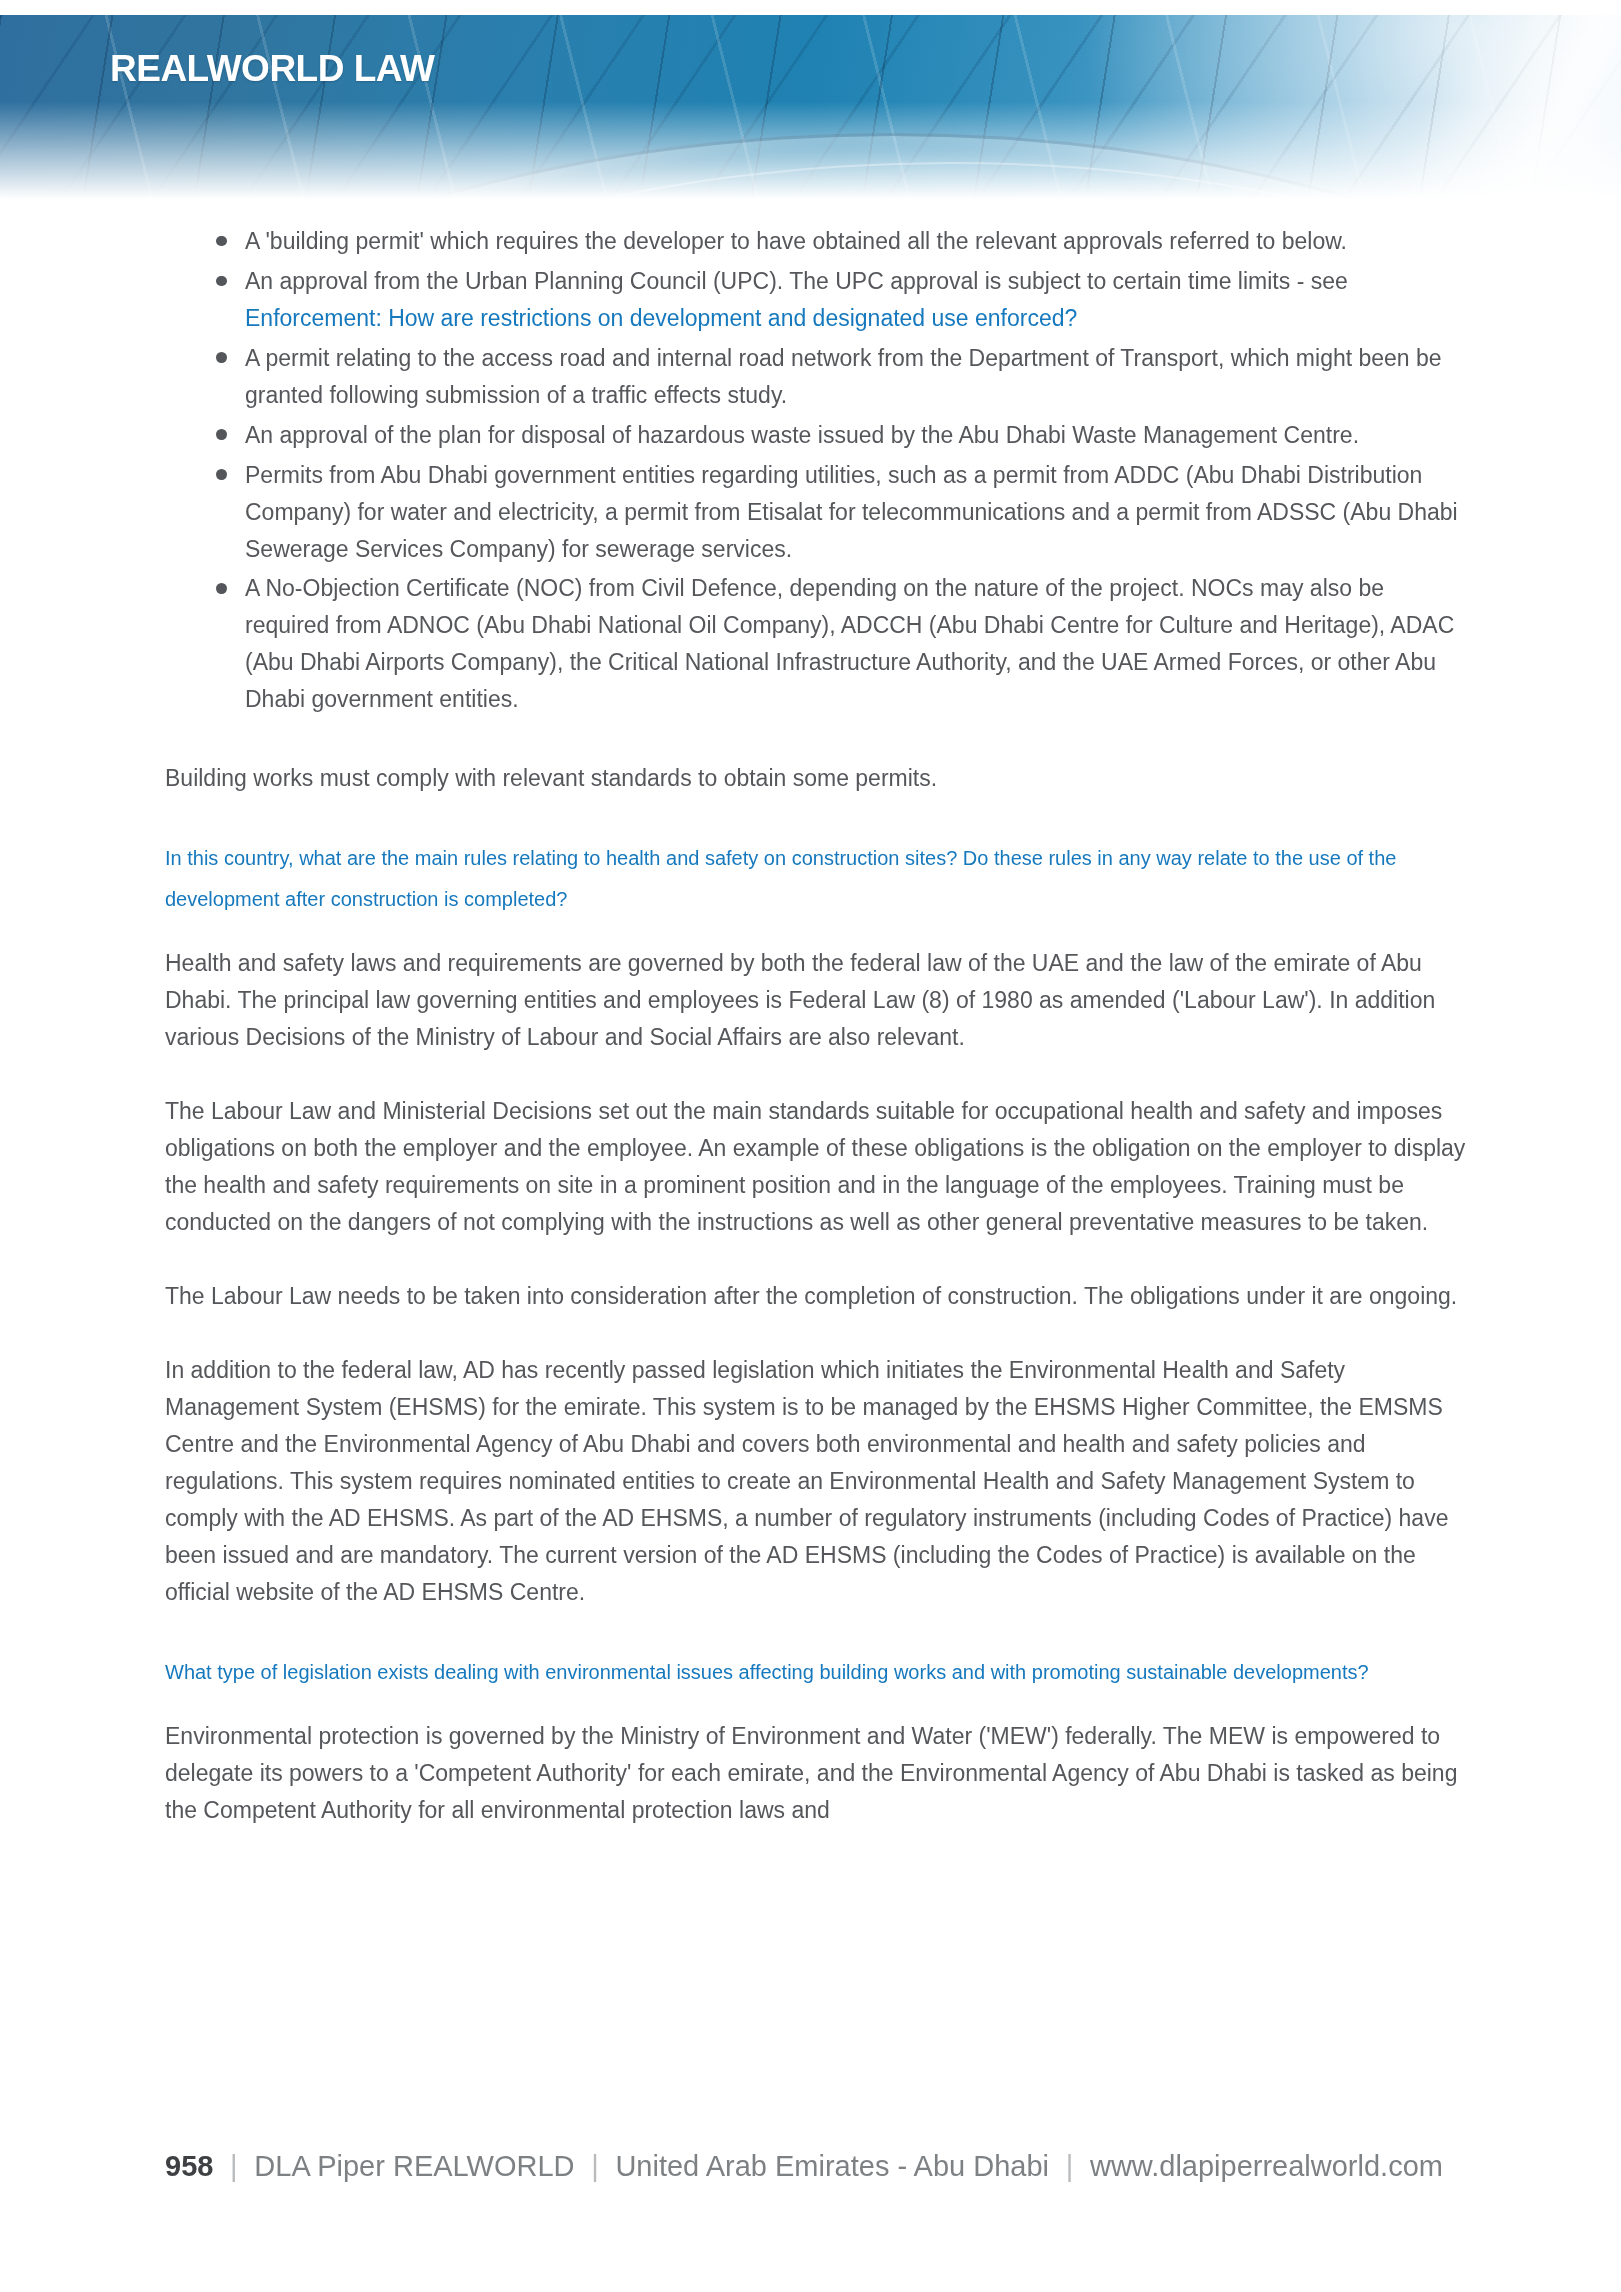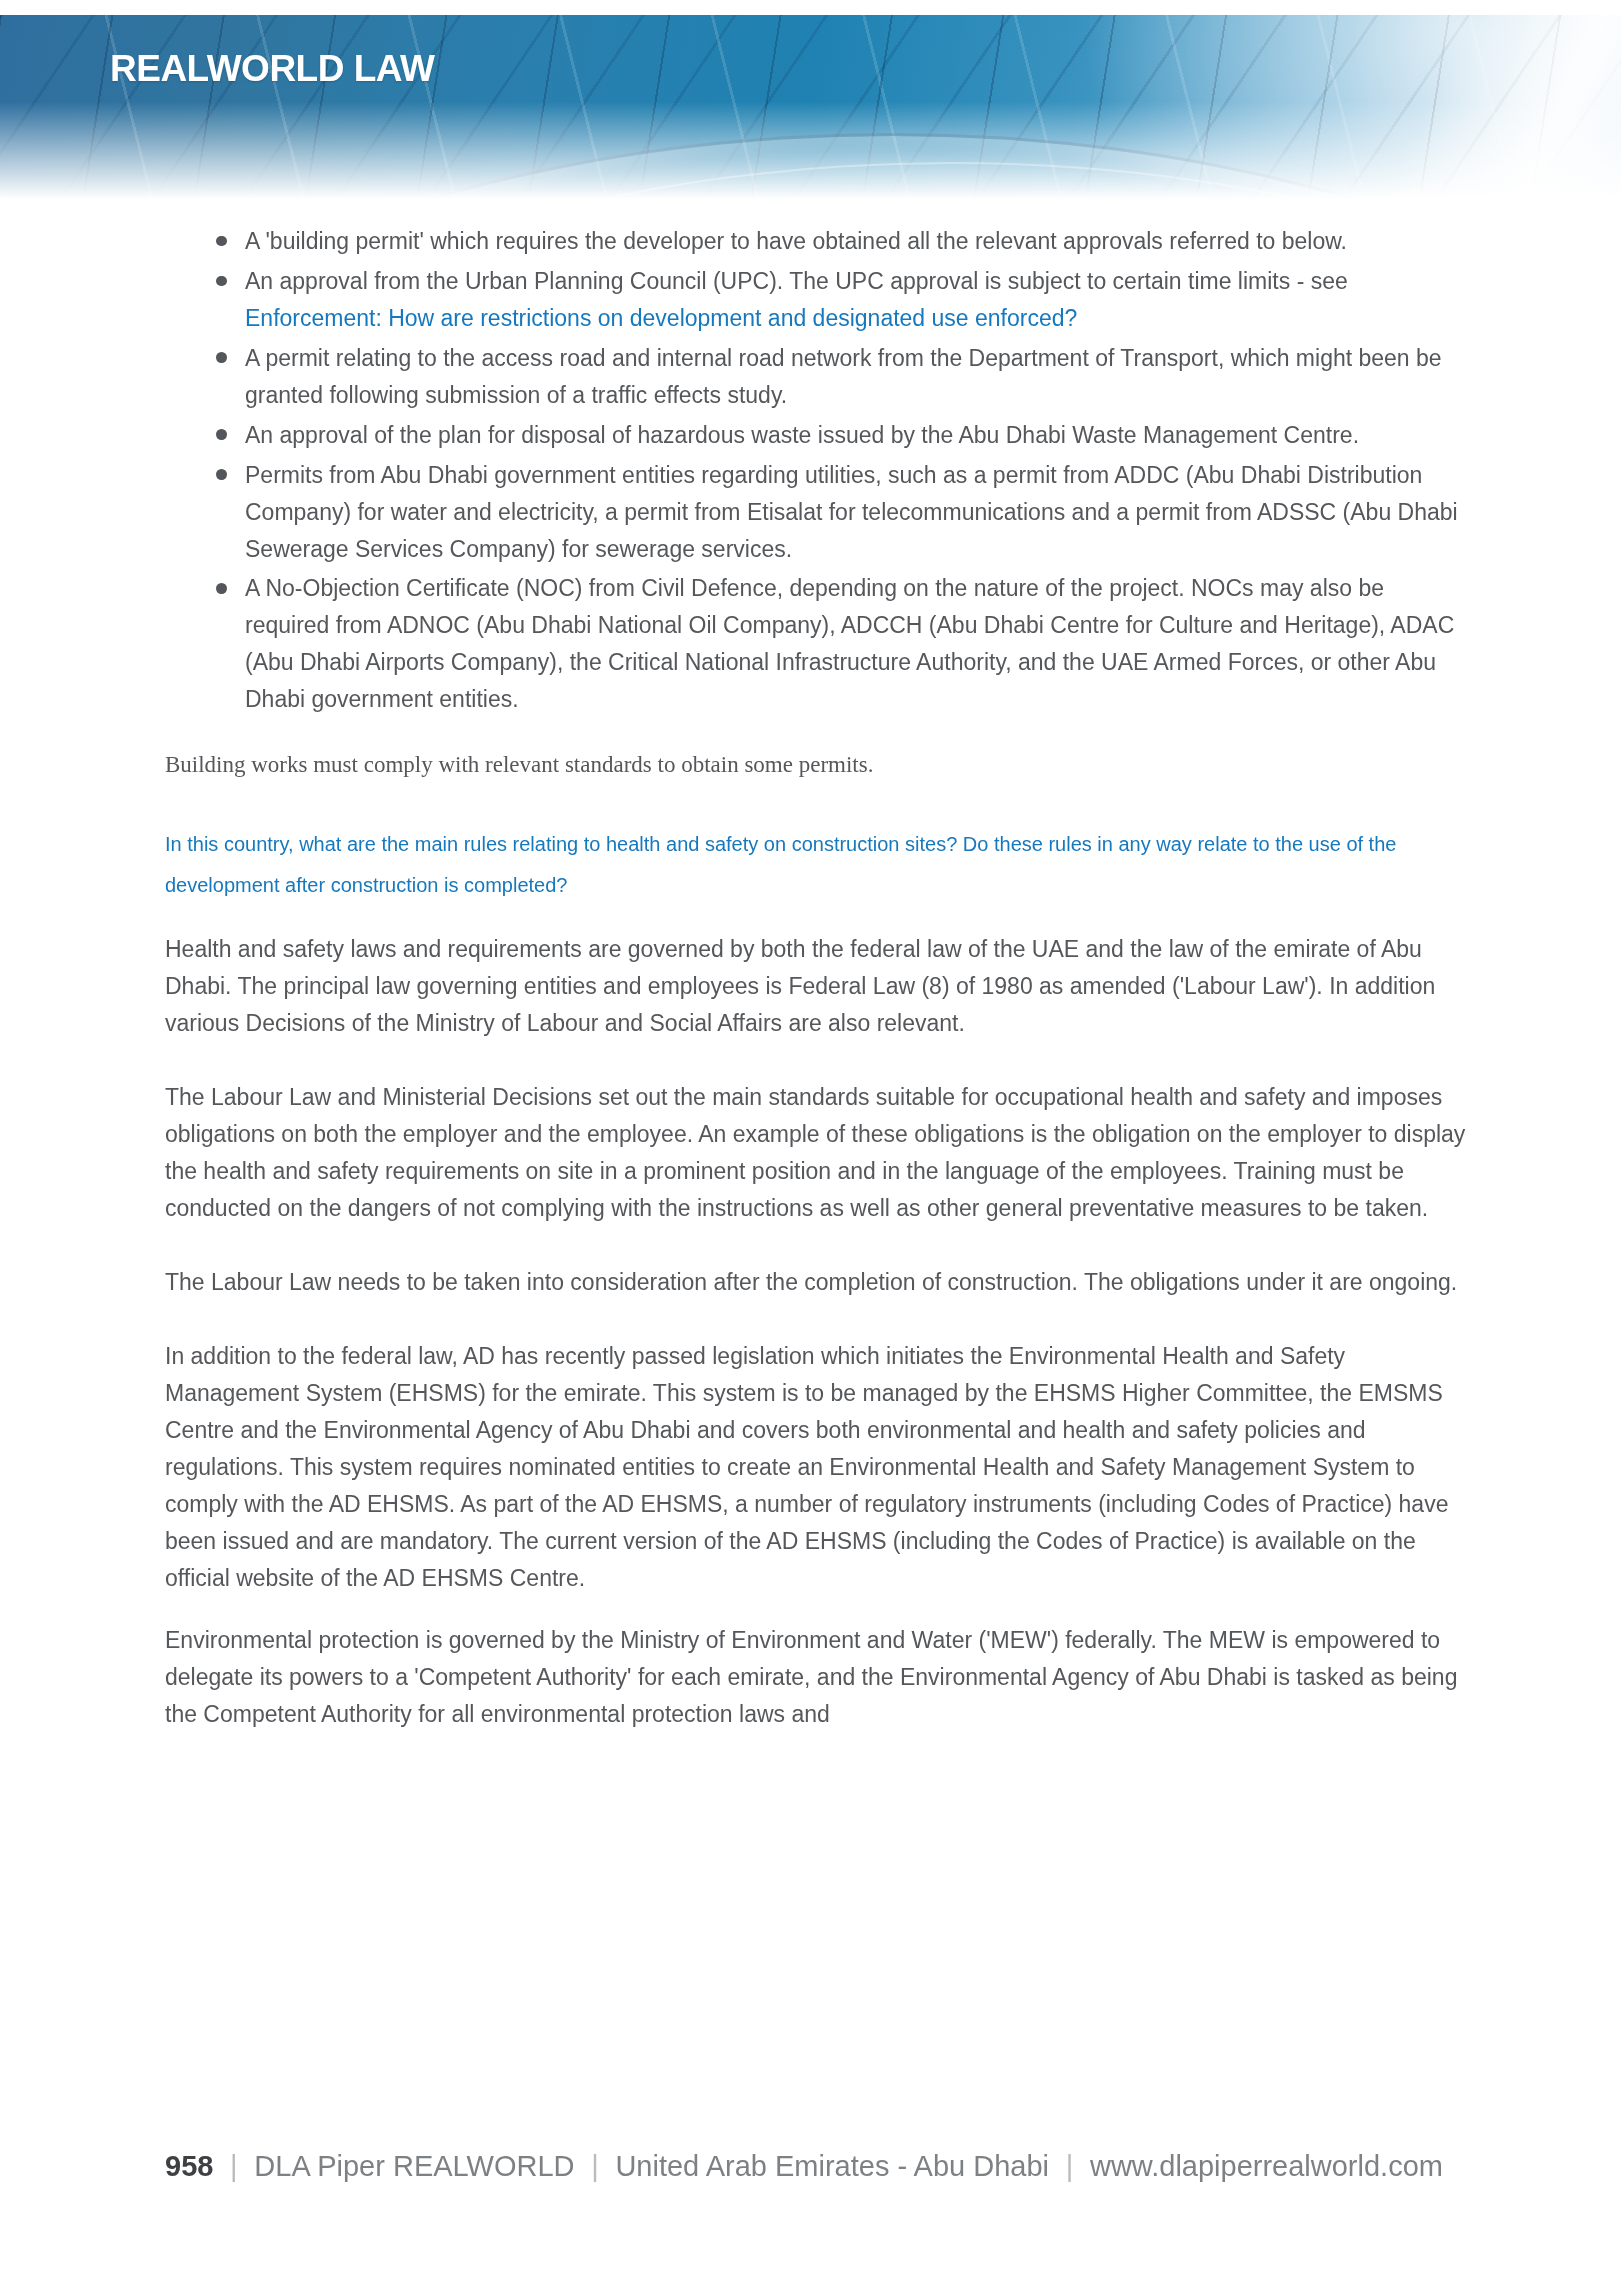--- a/index.html
+++ b/index.html
@@ -60,21 +60,21 @@
     font-size:23px; line-height:37px; color:#55575b;
   }
   ul.bullets { list-style:none; }
   ul.bullets li { position:relative; padding-left:80px; margin-bottom:2.9px; }
   ul.bullets li .dot {
     position:absolute; left:51px; top:12.7px;
     width:10.8px; height:10.8px; border-radius:50%;
     background:#53565a;
   }
   .link { color:#1679be; text-decoration:none; cursor:pointer; }
-  .note { margin-top:28px;font-family:Liberation Serif, serif; }
+  .note { margin-top:42px; }
   .question {
     color:#1679be; font-weight:normal;
     font-size:20px; line-height:41px;
     margin-top:41px;
   }
   .content p.body-par { margin-top:37px; }
   .content p.first-par { margin-top:25px; }
 
   
   .footer {
@@ -127,20 +127,21 @@
   </ul>
 
   <p class="note">Building works must comply with relevant standards to obtain some permits.</p>
 
   <h2 class="question">In this country, what are the main rules relating to health and safety on construction sites? Do these rules in any way relate to the use of the development after construction is completed?</h2>
   <p class="body-par first-par">Health and safety laws and requirements are governed by both the federal law of the UAE and the law of the emirate of Abu Dhabi. The principal law governing entities and employees is Federal Law (8) of 1980 as amended ('Labour Law'). In addition various Decisions of the Ministry of Labour and Social Affairs are also relevant.</p>
   <p class="body-par">The Labour Law and Ministerial Decisions set out the main standards suitable for occupational health and safety and imposes obligations on both the employer and the employee. An example of these obligations is the obligation on the employer to display the health and safety requirements on site in a prominent position and in the language of the employees. Training must be conducted on the dangers of not complying with the instructions as well as other general preventative measures to be taken.</p>
   <p class="body-par">The Labour Law needs to be taken into consideration after the completion of construction. The obligations under it are ongoing.</p>
   <p class="body-par">In addition to the federal law, AD has recently passed legislation which initiates the Environmental Health and Safety Management System (EHSMS) for the emirate. This system is to be managed by the EHSMS Higher Committee, the EMSMS Centre and the Environmental Agency of Abu Dhabi and covers both environmental and health and safety policies and regulations. This system requires nominated entities to create an Environmental Health and Safety Management System to comply with the AD EHSMS. As part of the AD EHSMS, a number of regulatory instruments (including Codes of Practice) have been issued and are mandatory. The current version of the AD EHSMS (including the Codes of Practice) is available on the official website of the AD EHSMS Centre.</p>
 
+  <h2 class="question">What type of legislation exists dealing with environmental issues affecting building works and with promoting sustainable developments?</h2>
   <p class="body-par first-par">Environmental protection is governed by the Ministry of Environment and Water ('MEW') federally. The MEW is empowered to delegate its powers to a 'Competent Authority' for each emirate, and the Environmental Agency of Abu Dhabi is tasked as being the Competent Authority for all environmental protection laws and</p>
 
 </div>
 
 <div class="footer">
   <span class="page-num">958</span>
   <span class="sep">|</span>
   <span>DLA Piper REALWORLD</span>
   <span class="sep">|</span>
   <span>United Arab Emirates - Abu Dhabi</span>

